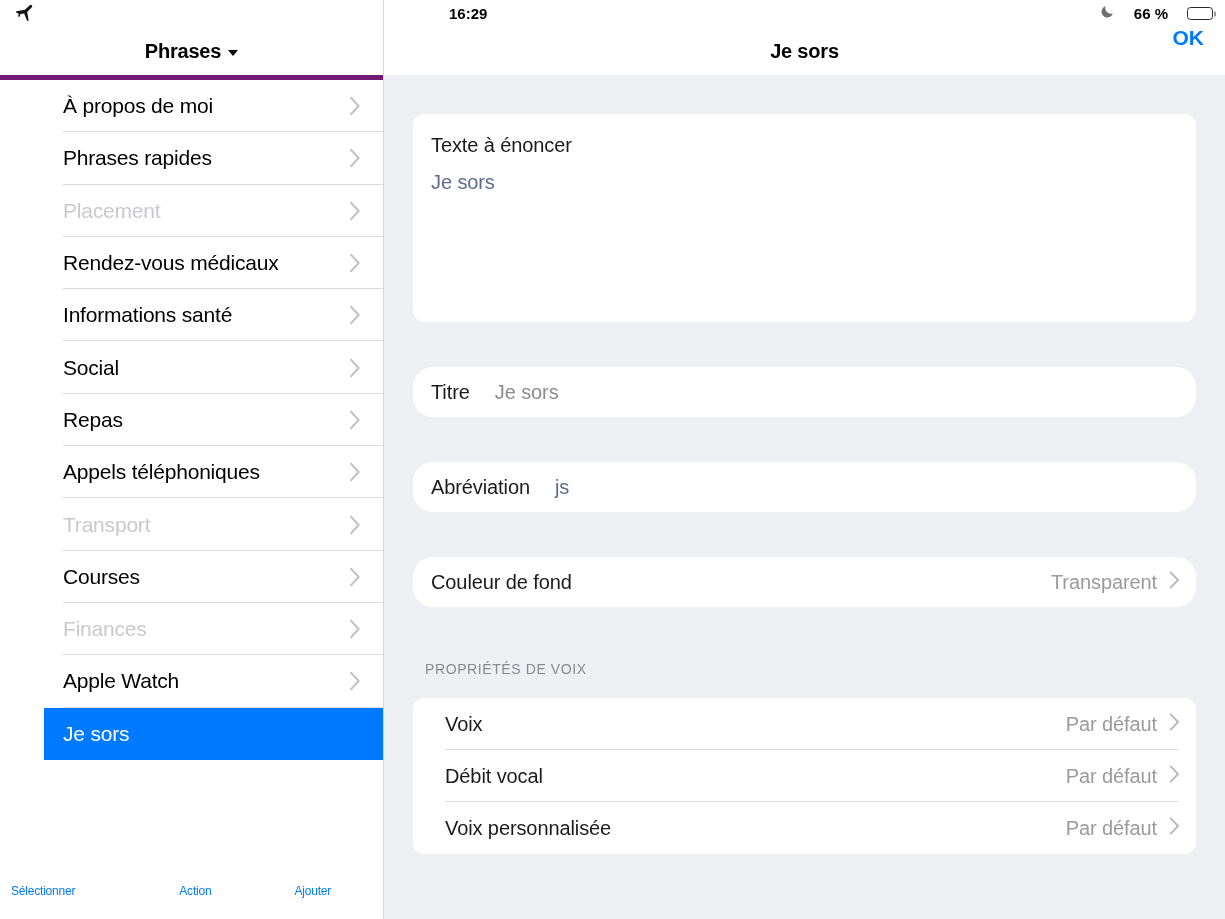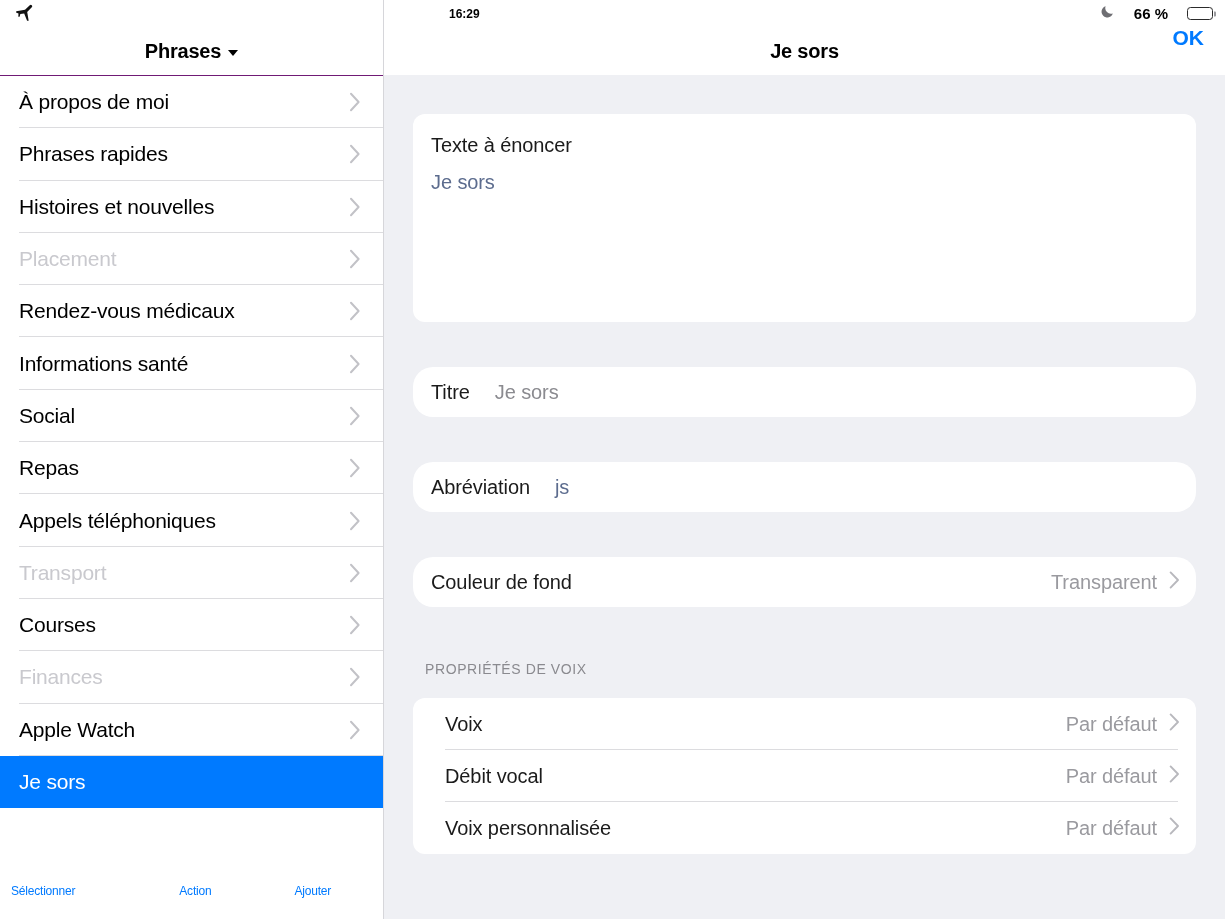--- a/index.html
+++ b/index.html
@@ -39,22 +39,23 @@
   .caret-down {
     width: 0; height: 0; margin-left: 7px; margin-top: 3px;
     border-left: 5px solid transparent;
     border-right: 5px solid transparent;
     border-top: 6px solid #000;
     display: inline-block;
   }
   .sb-header-inner { display: flex; align-items: center; }
   .sb-list {
     flex: 1 1 auto;
-    border-top: 1px solid #701a75;
+    border-top: 5px solid #701a75;
     overflow: hidden;
+    padding-left: 44px;
   }
   .sb-row {
     height: 52.3px;
     display: flex; align-items: center;
     padding: 0 0 0 19px;
     position: relative;
     background: #ffffff;
   }
   .sb-row .sb-sep {
     position: absolute; left: 19px; right: 0; bottom: 0;
@@ -100,21 +101,21 @@
     background: #ffffff;
     position: relative;
     display: flex; align-items: flex-start;
   }
   .dt-status {
     position: absolute; top: 0; left: 0; right: 0; height: 27px;
     display: flex; align-items: center;
   }
   .dt-time {
     position: absolute; left: 65px;
-    font-size: 12px; font-weight: bold; color: #000;
+    font-size: 15px; font-weight: bold; color: #000;
     letter-spacing: 0px;
   }
   .dt-status-right {
     position: absolute; right: 12px;
     display: flex; align-items: center; gap: 19px;
   }
   .dt-batt-label {
     font-size: 15px; font-weight: bold; color: #000;
   }
   .batt-shell {
@@ -260,29 +261,20 @@
           <span class="sb-label">À propos de moi</span>
           <span class="chev">
             <svg width="12" height="20" viewBox="0 0 12 20">
               <path d="M2 1.8 L9.6 10 L2 18.2" stroke="#c2c2c7" stroke-width="2" fill="none" stroke-linecap="round" stroke-linejoin="round"></path>
             </svg>
           </span>
           <span class="sb-sep"></span>
         </div>
         <div class="sb-row">
           <span class="sb-label">Phrases rapides</span>
-          <span class="chev">
-            <svg width="12" height="20" viewBox="0 0 12 20">
-              <path d="M2 1.8 L9.6 10 L2 18.2" stroke="#c2c2c7" stroke-width="2" fill="none" stroke-linecap="round" stroke-linejoin="round"></path>
-            </svg>
-          </span>
-          <span class="sb-sep"></span>
-        </div>
-        <div class="sb-row">
-          <span class="sb-label">Histoires et nouvelles</span>
           <span class="chev">
             <svg width="12" height="20" viewBox="0 0 12 20">
               <path d="M2 1.8 L9.6 10 L2 18.2" stroke="#c2c2c7" stroke-width="2" fill="none" stroke-linecap="round" stroke-linejoin="round"></path>
             </svg>
           </span>
           <span class="sb-sep"></span>
         </div>
         <div class="sb-row dim">
           <span class="sb-label">Placement</span>
           <span class="chev">

